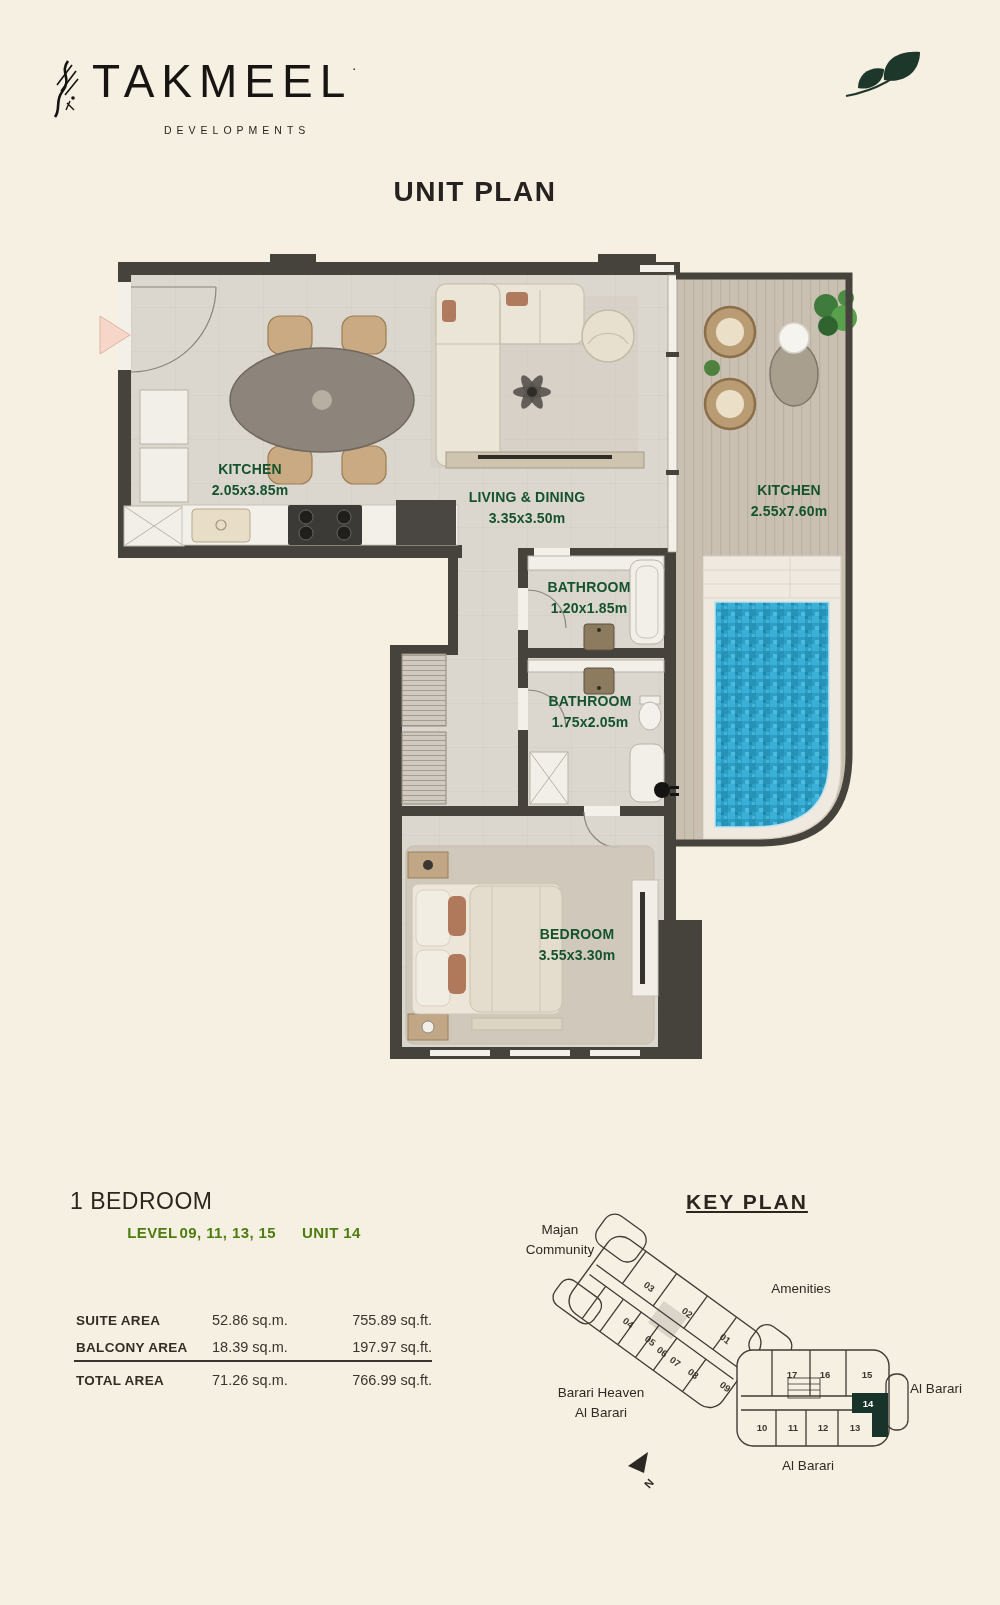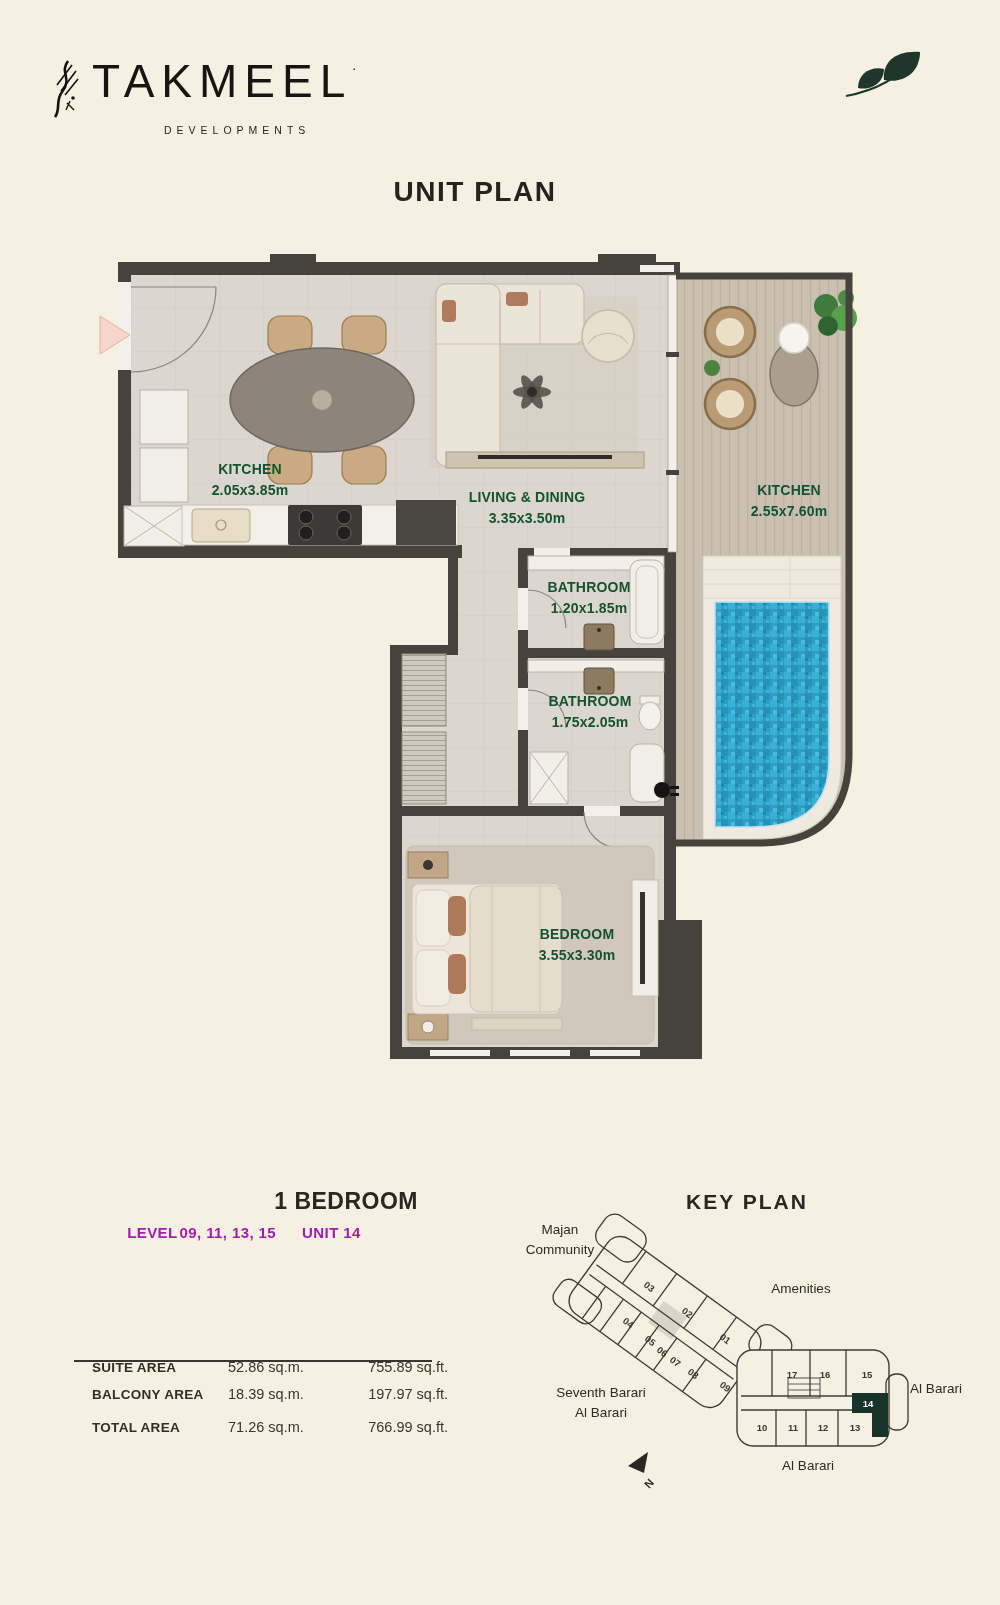--- a/index.html
+++ b/index.html
@@ -16,31 +16,31 @@
   .divine .l1{font-size:43px;letter-spacing:4px;}
   .divine .l2{font-size:43px;letter-spacing:3px;}
   .leaf-ico{position:absolute;left:838px;top:44px;}
 
   .page-title{position:absolute;left:475px;top:176px;transform:translateX(-50%);font-size:28px;font-weight:bold;letter-spacing:1.5px;color:#262220;}
 
   
   .room-label{position:absolute;transform:translate(-50%,-50%);text-align:center;font-weight:bold;font-size:14px;line-height:1.5;color:#14532d;letter-spacing:.2px;white-space:nowrap;}
 
   
-  .unit-type{position:absolute;left:70px;top:1188px;width:348px;text-align:right;font-size:23px;font-weight:bold;letter-spacing:.5px;color:#2c2620;}
-  .level-row{position:absolute;left:70px;top:1224px;width:348px;display:flex;justify-content:center;gap:2px;font-size:15px;font-weight:bold;color:#a21caf;letter-spacing:.4px;}
+  .unit-type{position:absolute;left:70px;top:1188px;width:348px;text-align:left;font-size:23px;font-weight:normal;letter-spacing:.5px;color:#2c2620;}
+  .level-row{position:absolute;left:70px;top:1224px;width:348px;display:flex;justify-content:center;gap:2px;font-size:15px;font-weight:bold;color:#4d7c0f;letter-spacing:.4px;}
   .level-row .gap{width:22px;}
-  .area-row{position:absolute;left:92px;width:356px;display:flex;align-items:baseline;margin-top:47px;}
+  .area-row{position:absolute;left:76px;width:356px;display:flex;align-items:baseline;}
   .area-row .a-label{width:136px;font-weight:bold;font-size:13.5px;color:#332d26;letter-spacing:.3px;}
   .area-row .a-sqm{width:118px;font-size:14.5px;color:#3a342e;}
   .area-row .a-sqft{flex:1;text-align:right;font-size:14.5px;color:#3a342e;}
   .area-sep{position:absolute;left:74px;top:1360px;width:358px;height:2px;background:#3a352f;}
 
   
-  .kp-title{position:absolute;left:747px;top:1190px;transform:translateX(-50%);font-size:21px;font-weight:bold;letter-spacing:2px;color:#2c2620;}
+  .kp-title{position:absolute;left:747px;top:1190px;transform:translateX(-50%);font-size:21px;font-weight:bold;letter-spacing:2px;color:#2c2620;text-decoration:underline;}
   .kp-label{position:absolute;transform:translate(-50%,-50%);text-align:center;font-size:13.5px;font-weight:normal;color:#2e2a24;line-height:1.45;white-space:nowrap;}
 
   
   .wall{fill:#46433d;}
   .gapw{fill:#f3f0ea;}
   .arc{stroke:#8a857c;stroke-width:1.2;fill:none;}
   .fixt{fill:#f2efe9;stroke:#b9b3a8;stroke-width:1;}
   .kp-line{stroke:#403b34;stroke-width:1.3;fill:none;}
   .kp-fill{fill:#f6f0e3;stroke:#403b34;stroke-width:1.4;}
   text.kp-num{font:bold 9.5px "Liberation Sans",sans-serif;fill:#3b362f;text-anchor:middle;}
@@ -358,19 +358,19 @@
   <span class="a-sqft">766.99 sq.ft.</span>
 </div>
 
 <div class="kp-title">KEY PLAN</div>
 <div class="kp-label" style="left:560px;top:1240px">
   <div>Majan</div>
   <div>Community</div>
 </div>
 <div class="kp-label" style="left:801px;top:1289px">Amenities</div>
 <div class="kp-label" style="left:601px;top:1403px">
-  <div>Seventh Barari</div>
+  <div>Barari Heaven</div>
   <div>Al Barari</div>
 </div>
 <div class="kp-label" style="left:936px;top:1389px">Al Barari</div>
 <div class="kp-label" style="left:808px;top:1466px">Al Barari</div>
 
 </div>
 
 </body></html>

